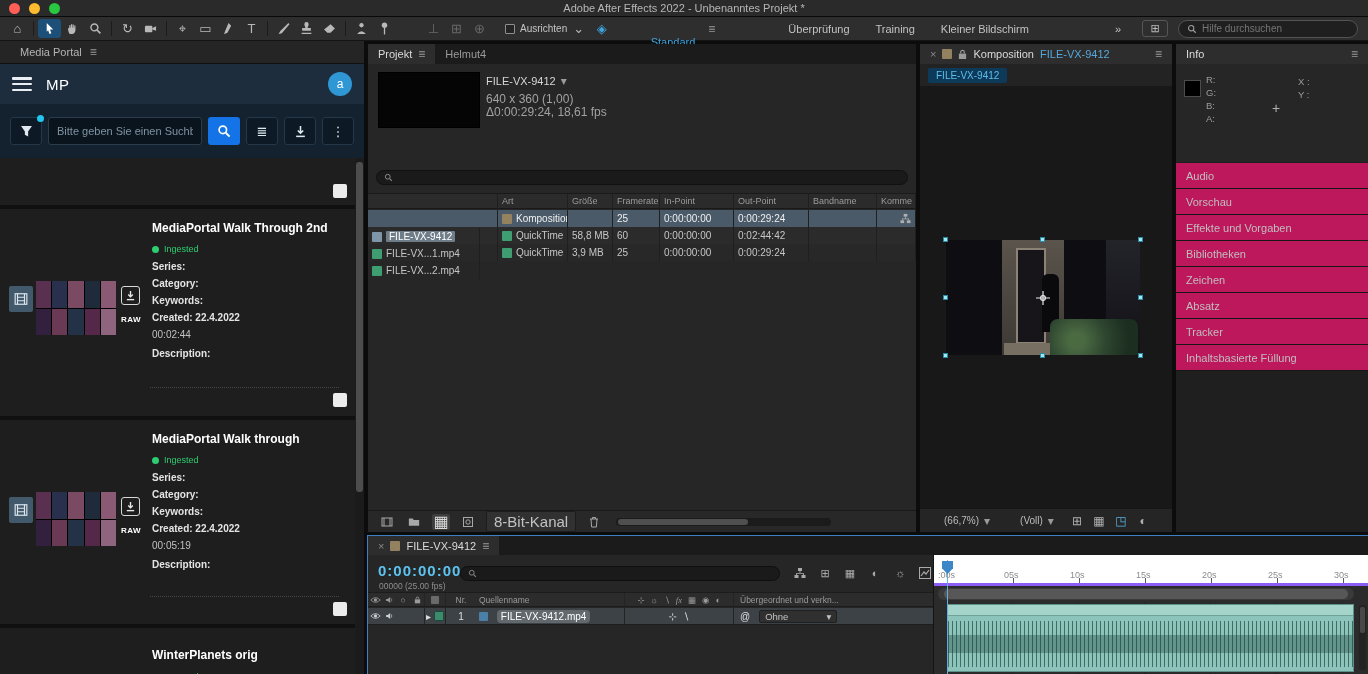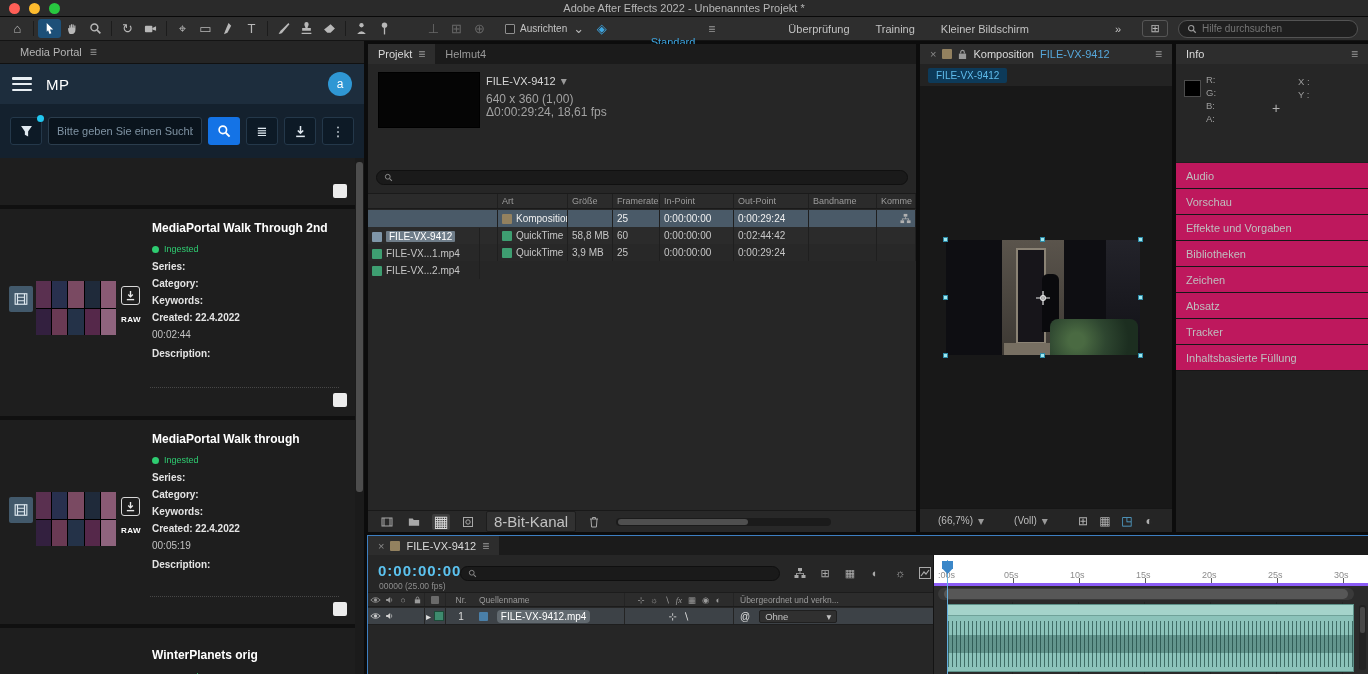--- a/index.html
+++ b/index.html
@@ -122,21 +122,21 @@
   .viewport { position:absolute; left:0; top:42px; right:0; bottom:24px; background:#181818; overflow:hidden; }
   .frame { position:absolute; left:26px; top:154px; width:194px; height:115px; background:#0e0e12; }
   .fx-wall { position:absolute; left:56px; top:0; width:62px; height:115px; background:linear-gradient(180deg,#5a544c,#3c3833); }
   .fx-door { position:absolute; left:70px; top:8px; width:30px; height:96px; background:#17151a; border:2px solid #8b8375; }
   .fx-person { position:absolute; left:96px; top:34px; width:17px; height:58px; background:#0a0a0d; border-radius:6px 6px 0 0; }
   .fx-bush { position:absolute; right:2px; bottom:0; width:88px; height:36px; background:radial-gradient(circle at 30% 60%, #4a6a42 12%, #2e4630 45%, #1c2e20 80%); border-radius:8px 8px 0 0; }
   .fx-step { position:absolute; left:58px; bottom:0; width:52px; height:12px; background:#776f62; }
   .fx-right { position:absolute; right:0; top:0; width:34px; height:115px; background:linear-gradient(180deg,#23232a,#111116); }
   .handle { position:absolute; width:5px; height:5px; background:#9fe8ef; border:1px solid #2d8aa6; }
   .anchor { position:absolute; left:50%; top:50%; transform:translate(-50%,-50%); color:#e8e8e8; }
-  .comp-foot { position:absolute; left:0; bottom:0; right:0; height:24px; background:#252525; border-top:1px solid #161616; display:flex; align-items:center; padding:0 14px; gap:4px; font-size:10px; color:#bcbcbc; }
+  .comp-foot { position:absolute; left:0; bottom:0; right:0; height:24px; background:#252525; border-top:1px solid #161616; display:flex; align-items:center; padding:0 20px; gap:4px; font-size:10px; color:#bcbcbc; }
   .dd { display:flex; align-items:center; gap:5px; padding:2px 4px; }
   .cf-ico { width:18px; height:16px; display:flex; align-items:center; justify-content:center; font-size:12px; color:#b0b0b0; }
   .cf-ico.blue { color:#58b0e0; }
 
   
   #rightcol { left:1176px; top:44px; width:192px; height:488px; background:#1f1f1f; }
   .info-body { position:absolute; left:0; top:20px; right:0; height:98px; background:#262626; font-size:9.5px; color:#9c9c9c; }
   .swatch { position:absolute; left:8px; top:16px; width:17px; height:17px; background:#000; border:1px solid #4c4c4c; }
   .cross { position:absolute; left:96px; top:36px; font-size:14px; color:#b0b0b0; }
   .rp-item { height:26px; background:#be185d; border-bottom:1px solid #171717; display:flex; align-items:center; padding:0 10px; font-size:11px; color:#bfbfbf; }

